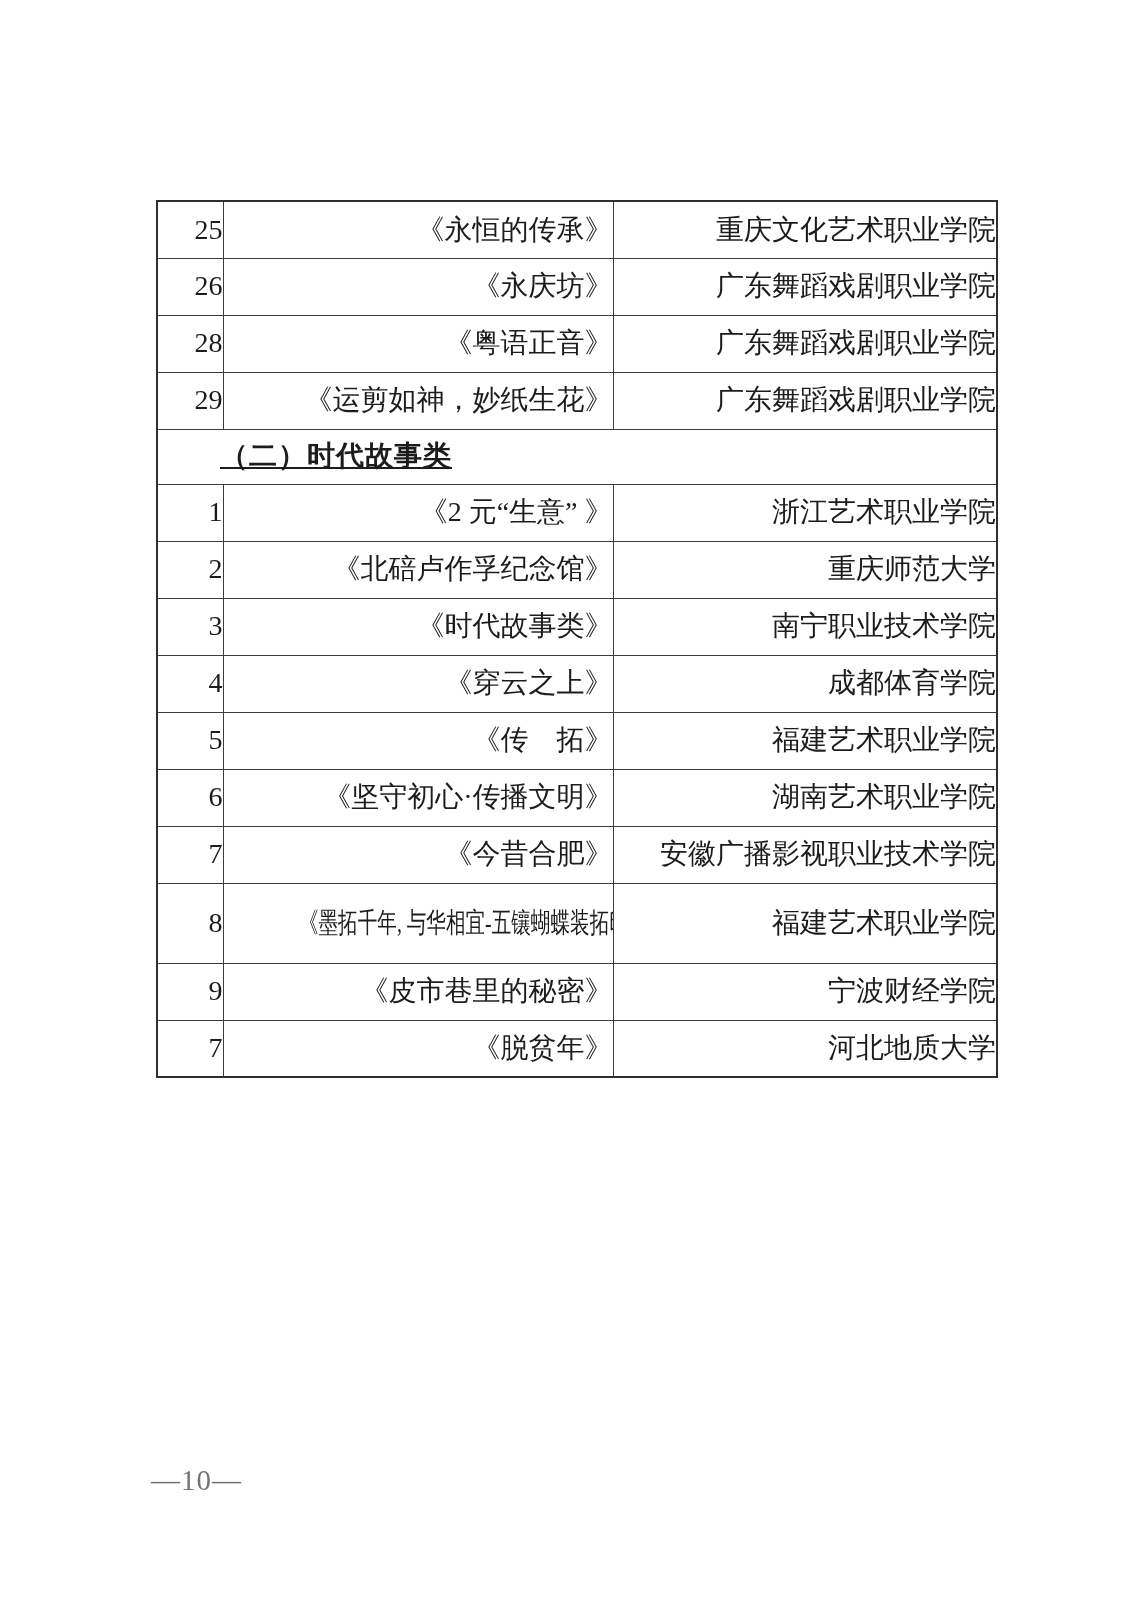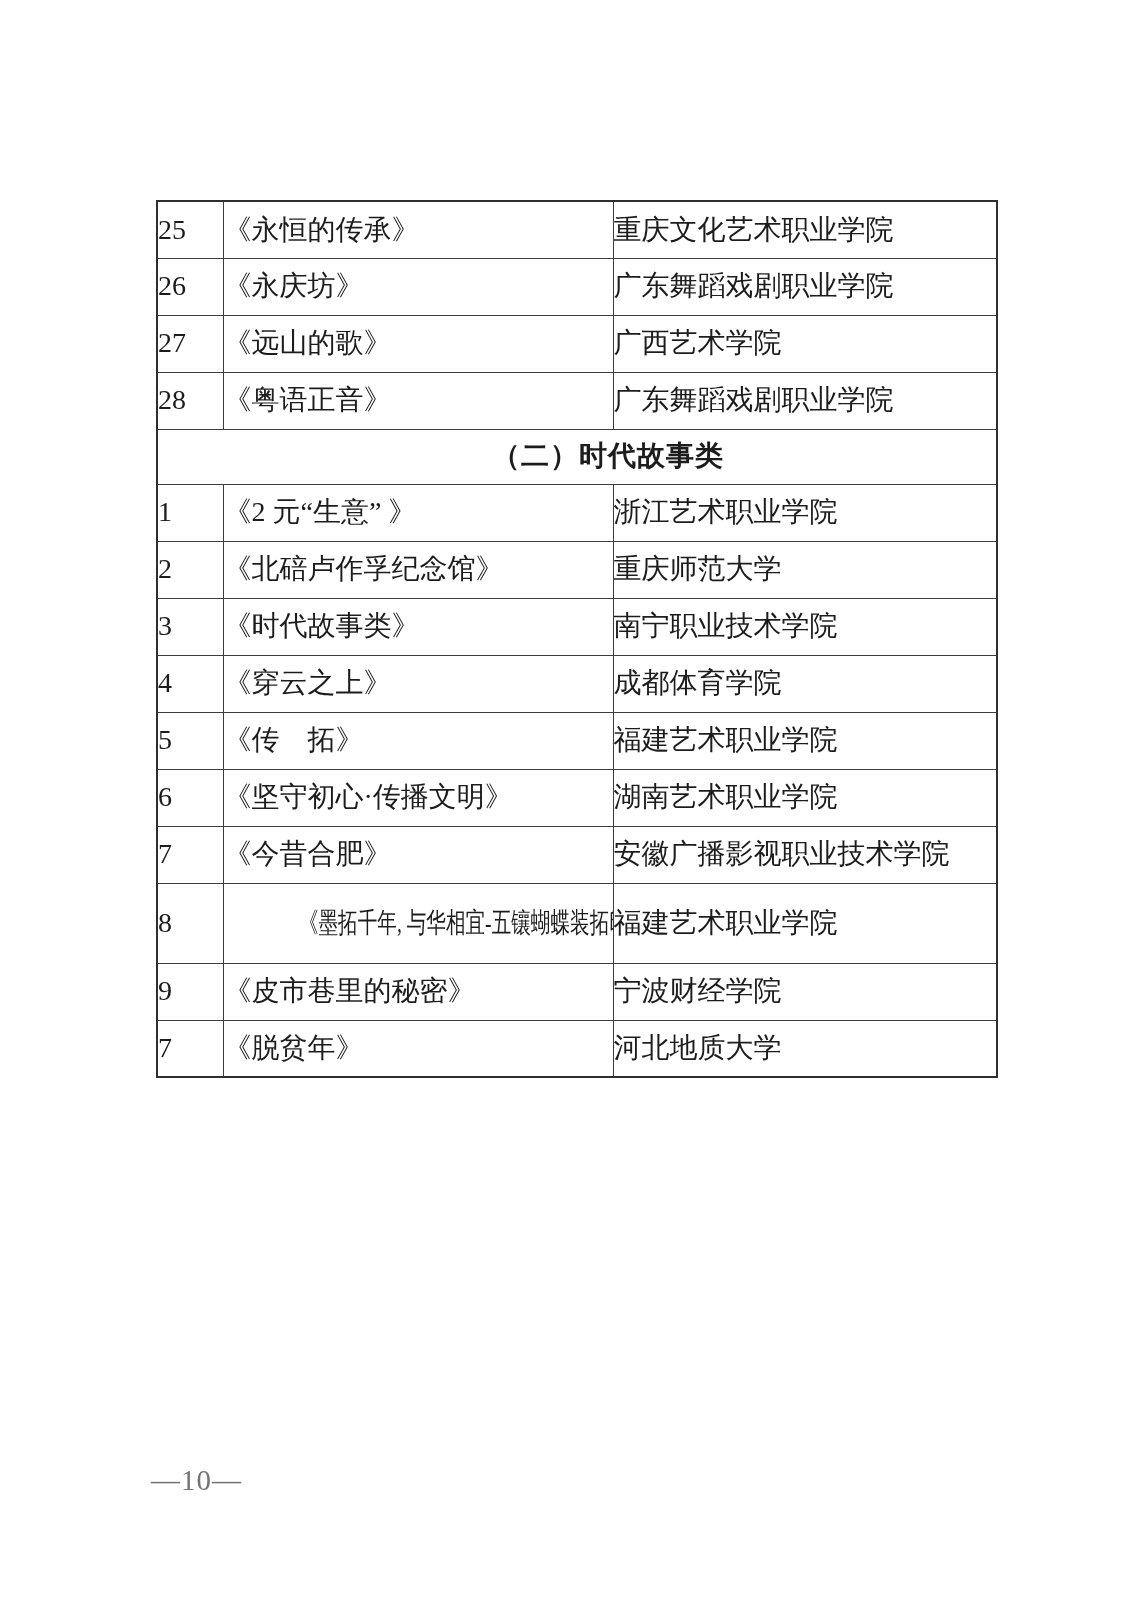--- a/index.html
+++ b/index.html
@@ -16,42 +16,43 @@
     position: absolute;
     left: 156px;
     top: 200px;
     width: 840px;
     border-collapse: collapse;
     table-layout: fixed;
     border: 2px solid #2f2f2f;
   }
   .award-table td {
     border: 1px solid #3d3d3d;
-    text-align: left;
+    text-align: right;
     vertical-align: middle;
     padding: 0;
     font-size: 28px;
     line-height: 1.15;
     overflow: hidden;
   }
   .col-num    { width: 66px;  }
   .col-title  { width: 390px; }
   .col-school { width: 384px; }
 
   tr.normal      { height: 57px; }
   tr.tall        { height: 80px; }
   tr.section-row { height: 55px; }
 
   td.num { font-family: "Liberation Serif", "DejaVu Serif", serif; }
 
   td.section {
-    text-align: center;
+    text-align: left;
     padding-left: 62px;
     font-weight: bold;
     letter-spacing: 1px;
+    text-decoration: underline;
   }
   .condensed {
     display: inline-block;
     white-space: nowrap;
     transform: scaleX(0.70);
     transform-origin: 50% 50%;
   }
   .page-footer {
     position: absolute;
     left: 151px;
@@ -77,27 +78,27 @@
           <td class="num"><span>25</span></td>
           <td class="title"><span>《永恒的传承》</span></td>
           <td class="school"><span>重庆文化艺术职业学院</span></td>
         </tr>
         <tr class="normal">
           <td class="num"><span>26</span></td>
           <td class="title"><span>《永庆坊》</span></td>
           <td class="school"><span>广东舞蹈戏剧职业学院</span></td>
         </tr>
         <tr class="normal">
-          <td class="num"><span>27</span></td>
-          <td class="title"><span>《远山的歌》</span></td>
-          <td class="school"><span>广西艺术学院</span></td>
+          <td class="num"><span>28</span></td>
+          <td class="title"><span>《粤语正音》</span></td>
+          <td class="school"><span>广东舞蹈戏剧职业学院</span></td>
         </tr>
         <tr class="normal">
-          <td class="num"><span>28</span></td>
-          <td class="title"><span>《粤语正音》</span></td>
+          <td class="num"><span>29</span></td>
+          <td class="title"><span>《运剪如神，妙纸生花》</span></td>
           <td class="school"><span>广东舞蹈戏剧职业学院</span></td>
         </tr>
         <tr class="section-row">
           <td colspan="3" class="section">（二）时代故事类</td>
         </tr>
         <tr class="normal">
           <td class="num"><span>1</span></td>
           <td class="title"><span>《2 元“生意” 》</span></td>
           <td class="school"><span>浙江艺术职业学院</span></td>
         </tr>

